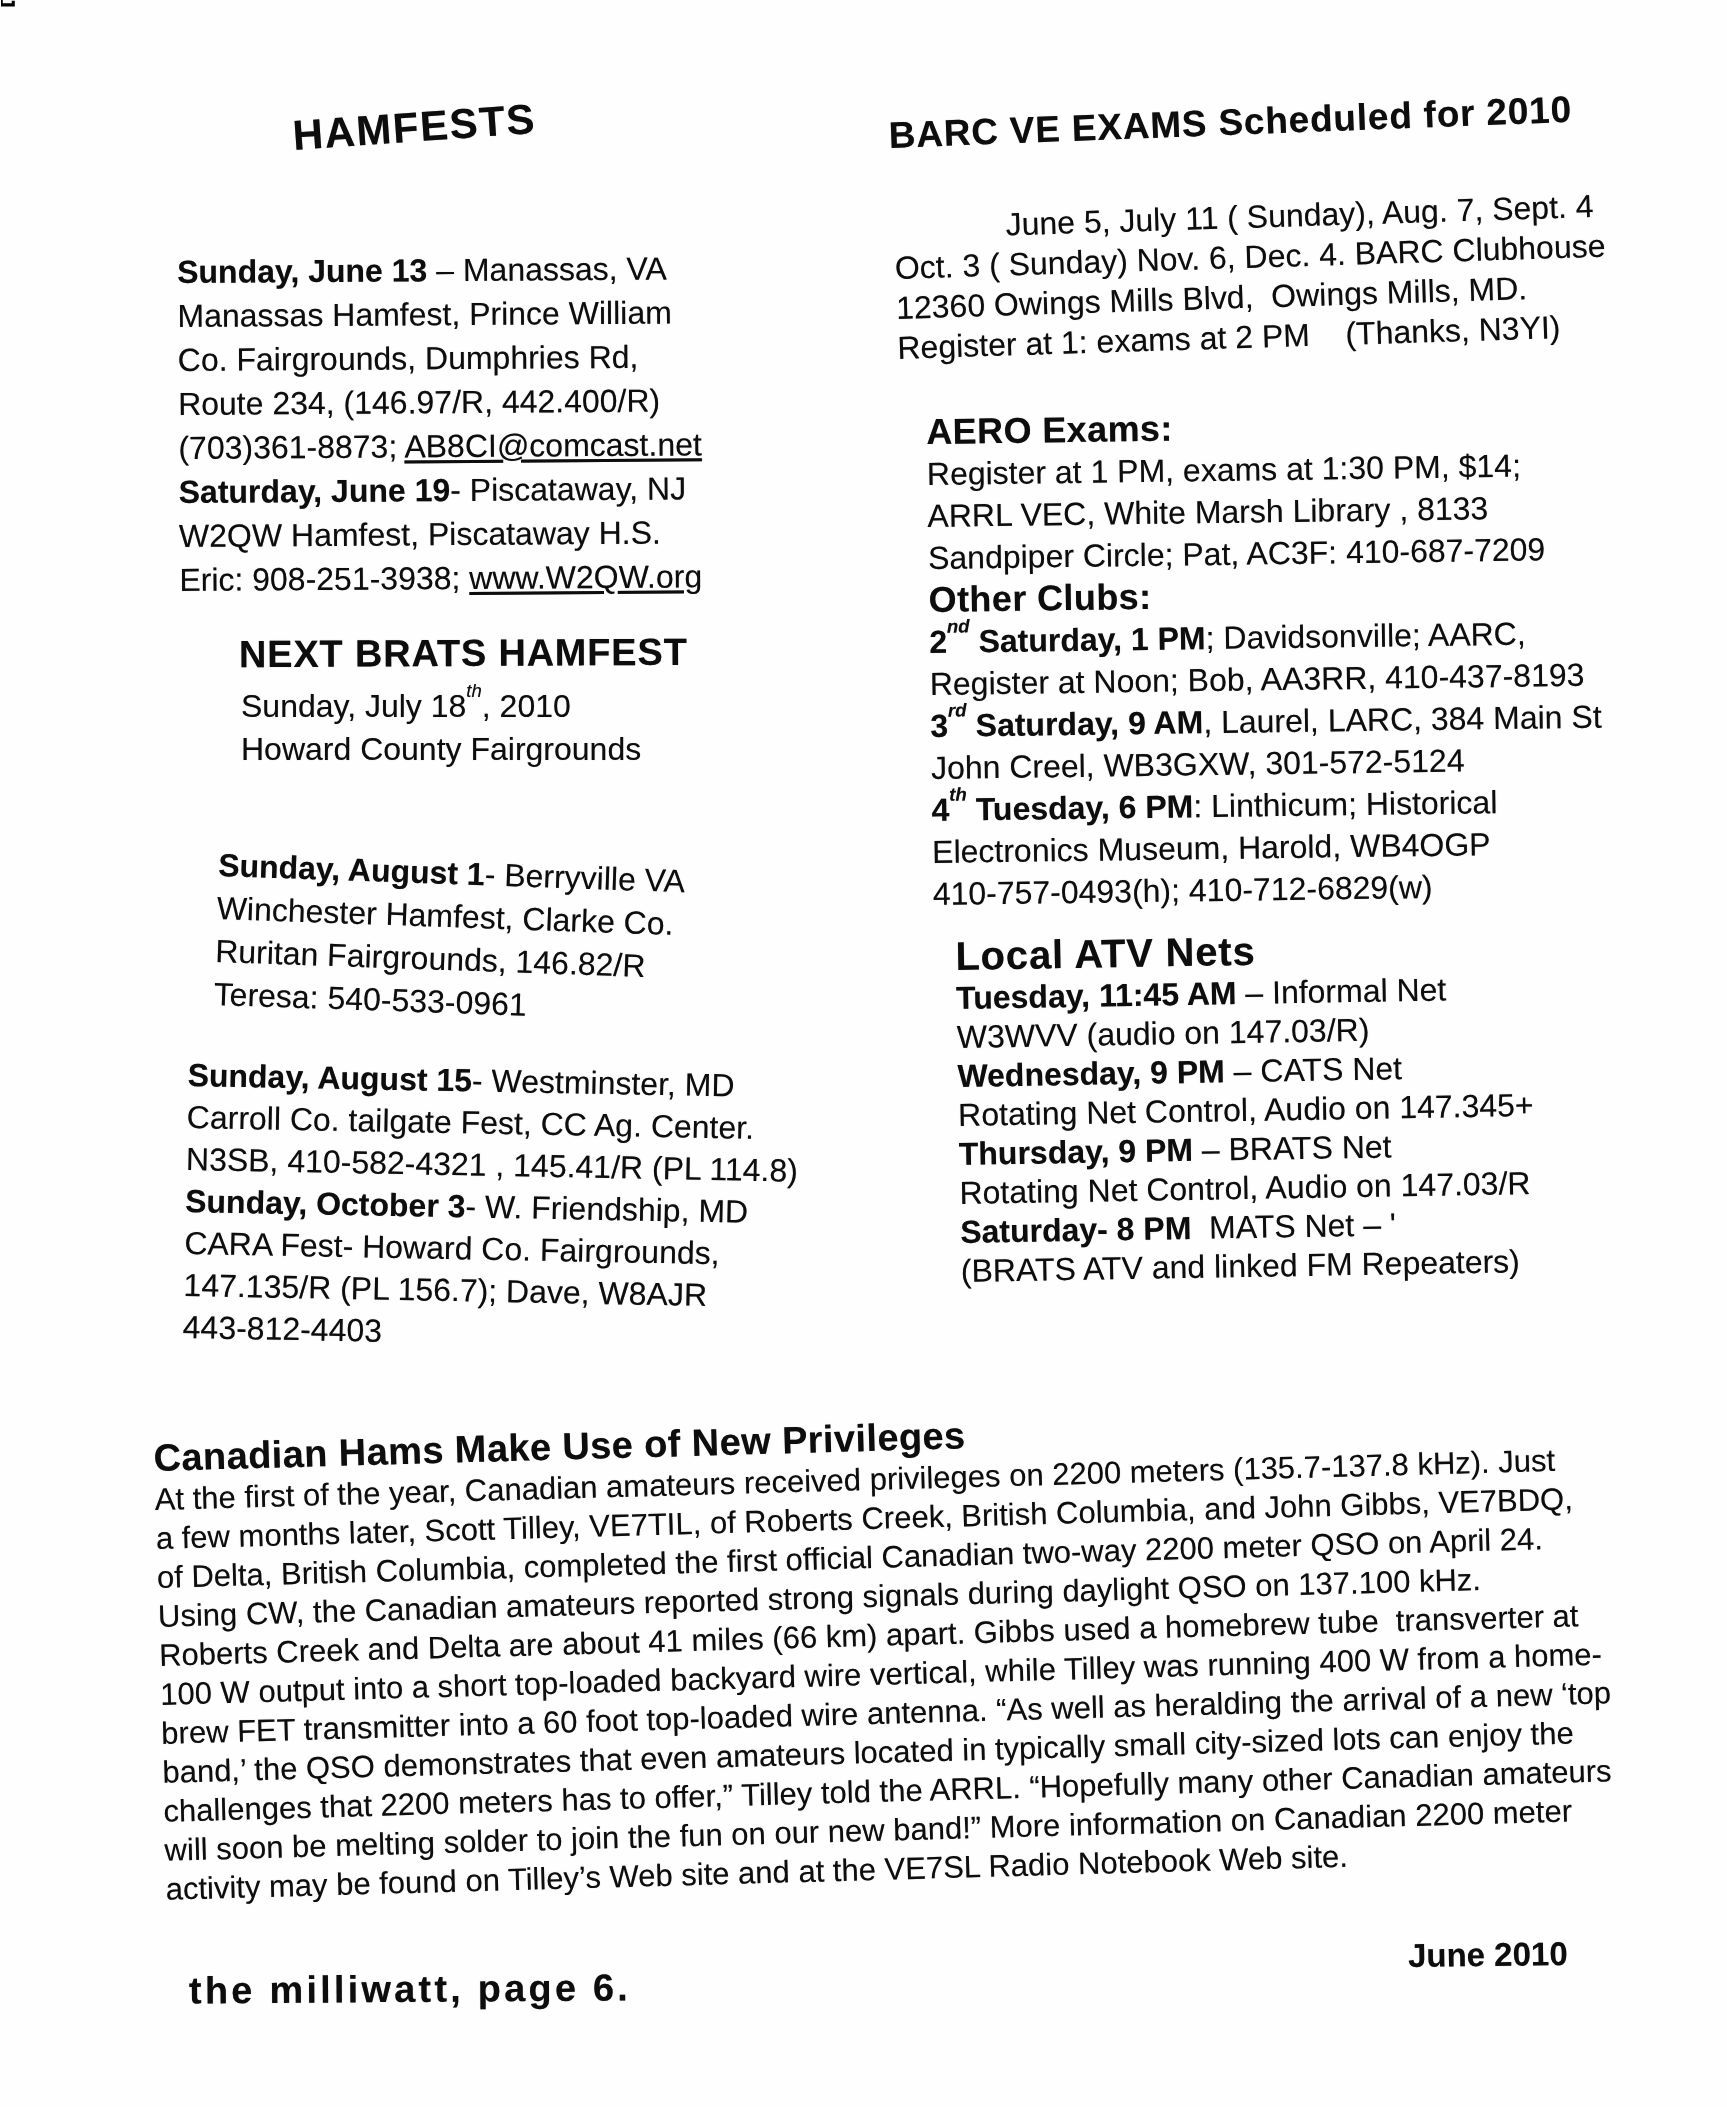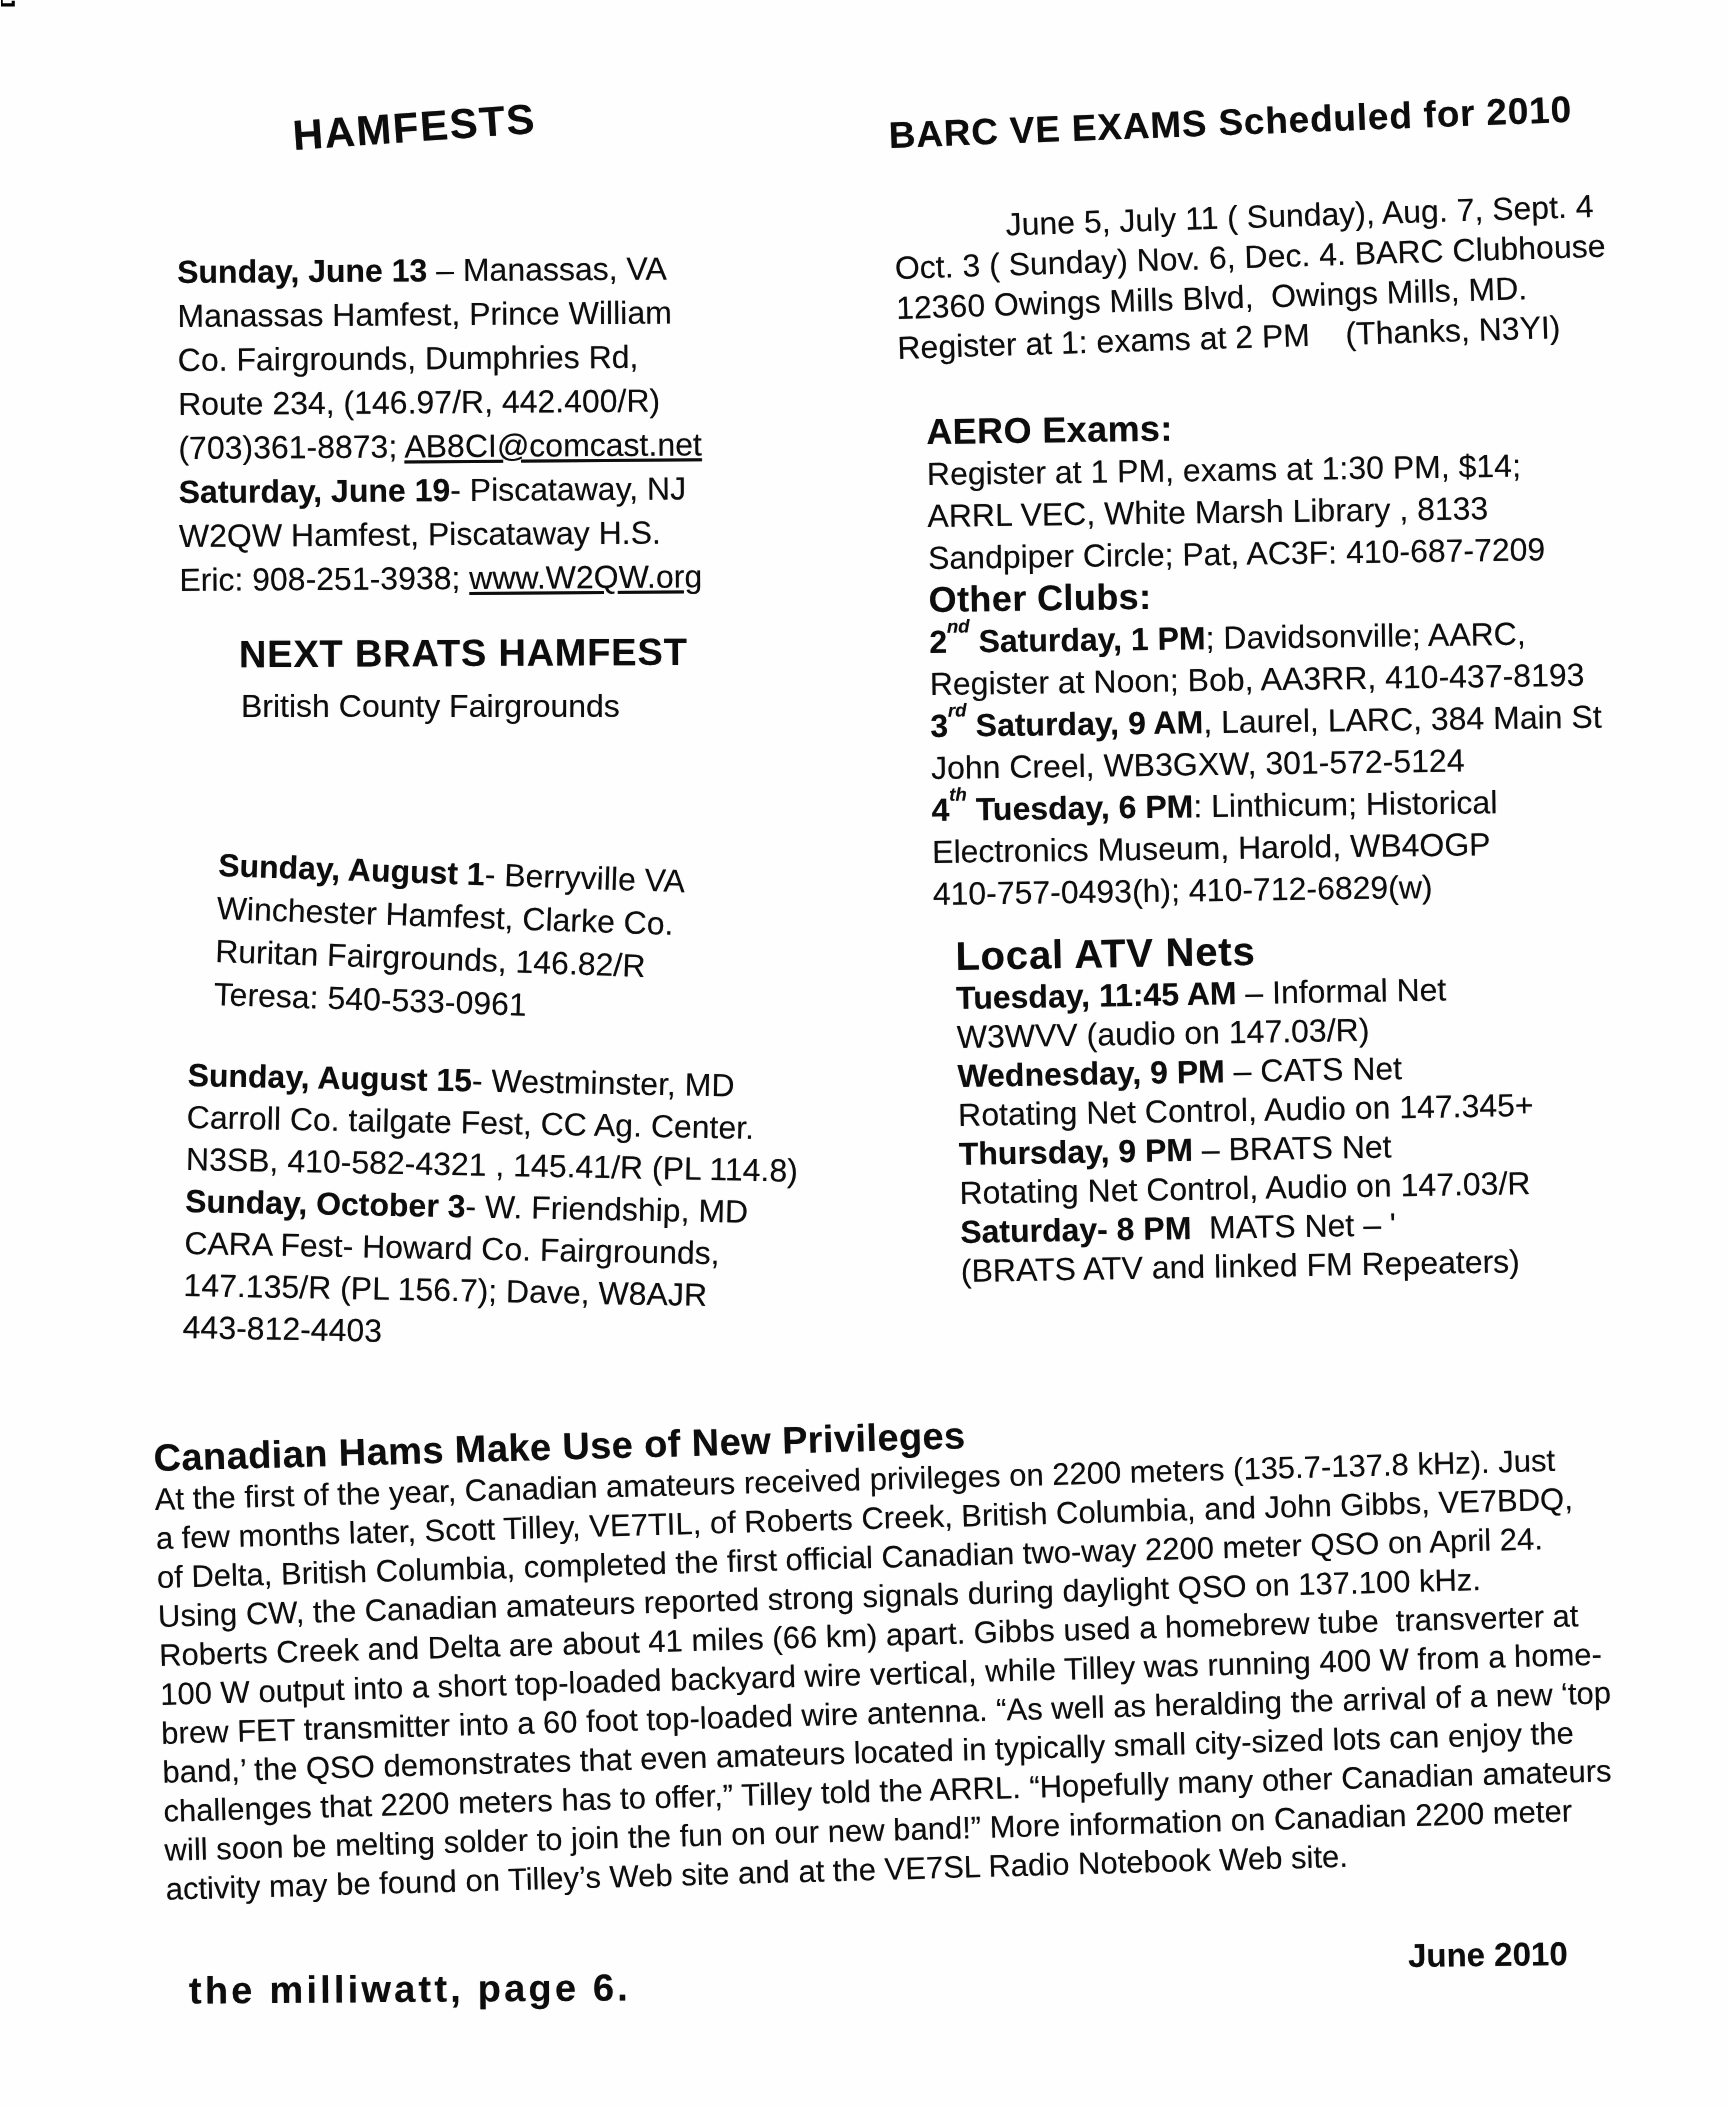--- a/index.html
+++ b/index.html
@@ -64,21 +64,22 @@
       <div class="tline"><span>Co. Fairgrounds, Dumphries Rd,</span></div>
       <div class="tline"><span>Route 234, (146.97/R, 442.400/R)</span></div>
       <div class="tline"><span>(703)361-8873; </span><span class="u">AB8CI@comcast.net</span></div>
       <div class="tline"><span class="b">Saturday, June 19</span><span>- Piscataway, NJ</span></div>
       <div class="tline"><span>W2QW Hamfest, Piscataway H.S.</span></div>
       <div class="tline"><span>Eric: 908-251-3938; </span><span class="u">www.W2QW.org</span></div>
     </div>
 
   <div class="block" id="brats-title">NEXT BRATS HAMFEST</div>
   <div class="block" id="brats-lines">
-      <div class="tline"><span>British County Fairgrounds</span></div>
+      <div class="tline"><span>Sunday, July 18</span><sup>th</sup><span>, 2010</span></div>
+      <div class="tline"><span>Howard County Fairgrounds</span></div>
     </div>
 
   <div class="block" id="events2">
       <div class="tline"><span class="b">Sunday, August 1</span><span>- Berryville VA</span></div>
       <div class="tline"><span>Winchester Hamfest, Clarke Co.</span></div>
       <div class="tline"><span>Ruritan Fairgrounds, 146.82/R</span></div>
       <div class="tline"><span>Teresa: 540-533-0961</span></div>
     </div>
 
   <div class="block" id="events3">

